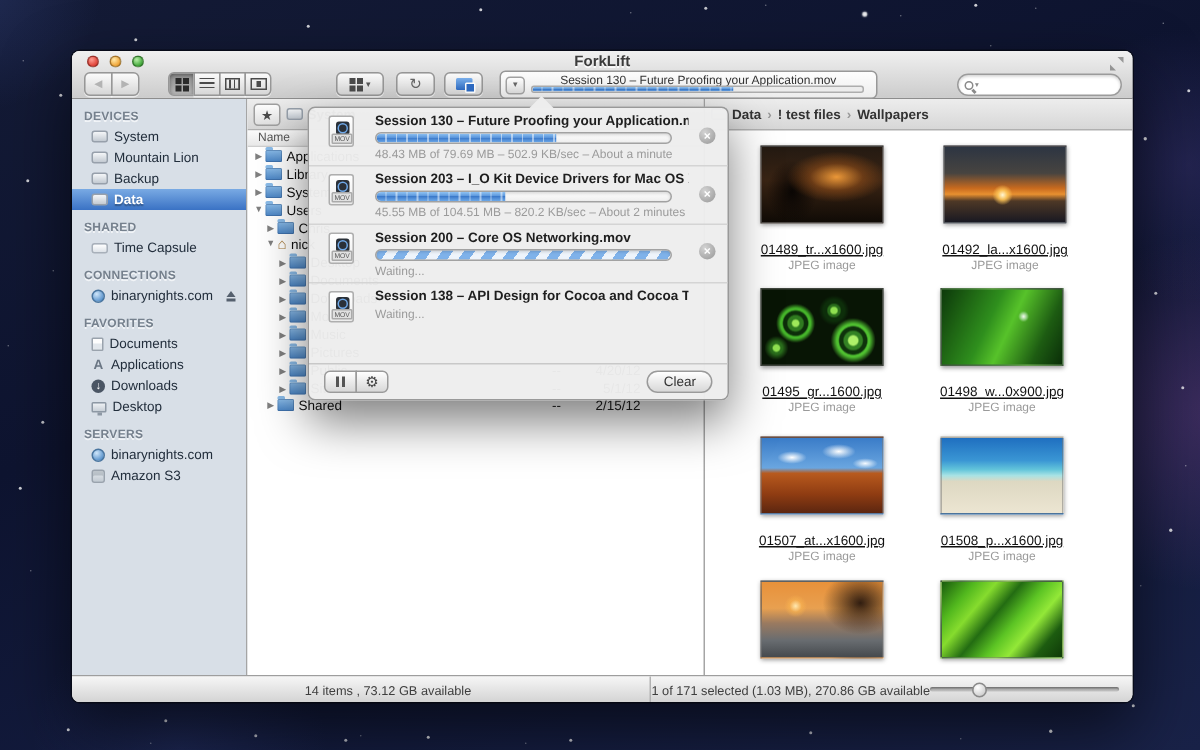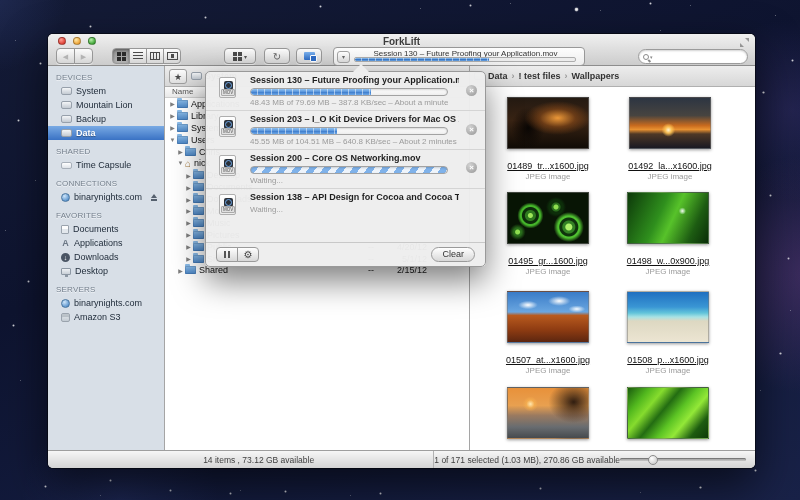--- a/index.html
+++ b/index.html
@@ -106,21 +106,21 @@
     display:flex; align-items:center; padding-left:4px; gap:1px; }
   .mag { width:6px; height:6px; border:1.5px solid #8a8a8a; border-radius:50%; position:relative; }
   .mag::after { content:''; position:absolute; left:4px; top:5px; width:3px; height:1.5px;
     background:#8a8a8a; transform:rotate(45deg); }
   .search .caret { font-size:5px; color:#8a8a8a; }
   .search input { border:0; outline:0; background:transparent; width:80px; font-size:8px; }
 
   
   .wbody { position:absolute; left:0; right:0; top:32px; bottom:18px; display:flex; overflow:hidden; }
   .sidebar { width:117px; background:#d8dfe7; border-right:1px solid #a5a5a5; overflow:hidden; }
-  .side-header { font-size:8px; font-weight:normal; color:#75808d; padding:7px 0 2px 8px;
+  .side-header { font-size:8px; font-weight:bold; color:#75808d; padding:7px 0 2px 8px;
     text-shadow:0 1px 0 rgba(255,255,255,.65); letter-spacing:.2px; }
   .side-item { height:14px; display:flex; align-items:center; gap:4px; padding-left:13px;
     font-size:9px; color:#222e3c; white-space:nowrap; }
   .side-item.selected { background:linear-gradient(#79aae4,#3a72c4); color:#fff; font-weight:bold;
     text-shadow:0 1px 1px rgba(0,0,0,.35); }
   .si { flex:0 0 auto; display:inline-block; }
   .si-disk { width:11px; height:8px; border-radius:2px; border:1px solid #97a0ab;
     background:linear-gradient(#f4f6f8,#c3cad2); }
   .si-timecapsule { width:11px; height:7px; border-radius:2px; border:1px solid #a8b0ba;
     background:linear-gradient(#fff,#dde2e8); }
@@ -566,33 +566,33 @@
     <div id="act-list">
         <div class="act-item">
     <span class="act-icon">
       <span class="act-q"></span>
       <span class="mov-badge">MOV</span>
     </span>
     <div class="act-name">Session 130 – Future Proofing your Application.mov</div>
     <div class="act-bar">
       <div class="fill-blue" style="width: 61%;"></div>
     </div>
-    <div class="act-status">48.43 MB of 79.69 MB – 387.8 KB/sec – About a minute</div>
+    <div class="act-status">48.43 MB of 79.69 MB – 502.9 KB/sec – About a minute</div>
     <span class="act-x">×</span>
   </div>
         <div class="act-item bordered">
     <span class="act-icon">
       <span class="act-q"></span>
       <span class="mov-badge">MOV</span>
     </span>
     <div class="act-name">Session 203 – I_O Kit Device Drivers for Mac OS X.mov</div>
     <div class="act-bar">
       <div class="fill-blue" style="width: 44%;"></div>
     </div>
-    <div class="act-status">45.55 MB of 104.51 MB – 640.8 KB/sec – About 2 minutes</div>
+    <div class="act-status">45.55 MB of 104.51 MB – 820.2 KB/sec – About 2 minutes</div>
     <span class="act-x">×</span>
   </div>
         <div class="act-item bordered">
     <span class="act-icon">
       <span class="act-q"></span>
       <span class="mov-badge">MOV</span>
     </span>
     <div class="act-name">Session 200 – Core OS Networking.mov</div>
     <div class="act-bar indet">
       

